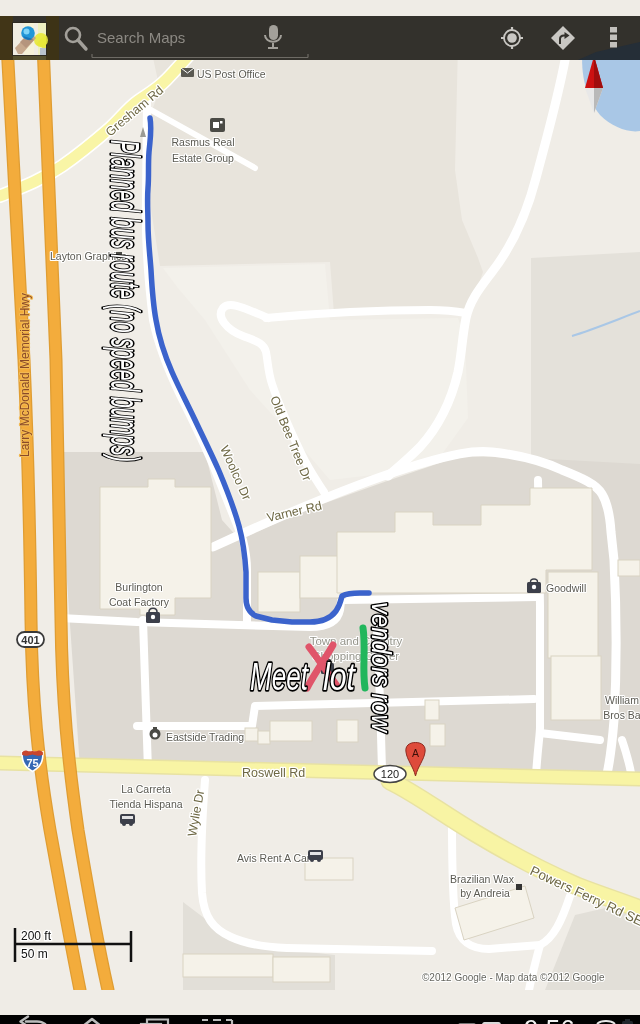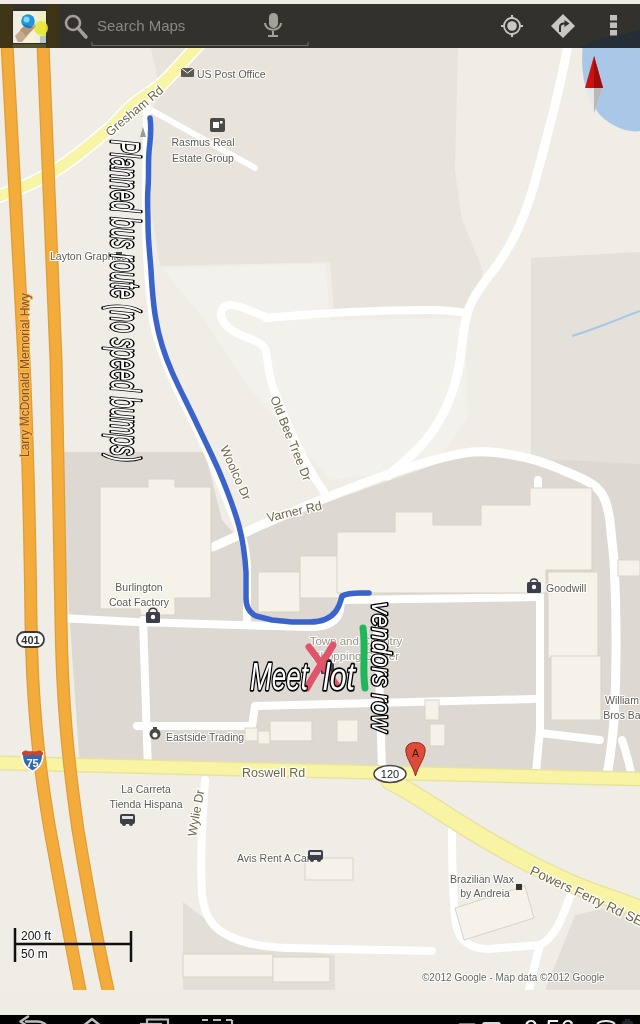--- a/index.html
+++ b/index.html
@@ -1,17 +1,17 @@
 <!DOCTYPE html>
 <html><head>
 <meta charset="utf-8">
 <style>
   html,body{margin:0;padding:0;background:#000;}
   #screen{position:relative;width:640px;height:1024px;overflow:hidden;background:#efece6;font-family:"Liberation Sans",sans-serif;}
-  #topbar{position:absolute;left:0;top:4px;width:640px;height:44px;background:#8b5cf6;z-index:5;}
+  #topbar{position:absolute;left:0;top:16px;width:640px;height:44px;background:#8b5cf6;z-index:5;}
   #map{position:absolute;left:0;top:44px;z-index:1;}
   #navbar{position:absolute;left:0;top:1015px;width:640px;height:22px;background:#84cc16;z-index:5;}
 </style>
 </head>
 <body>
 <div id="screen">
 <div id="topbar">
 <svg width="640" height="44">
 <rect x="0" y="0" width="640" height="44" fill="#33312c"></rect>
 <rect x="0" y="0" width="13" height="44" fill="#413517"></rect>

